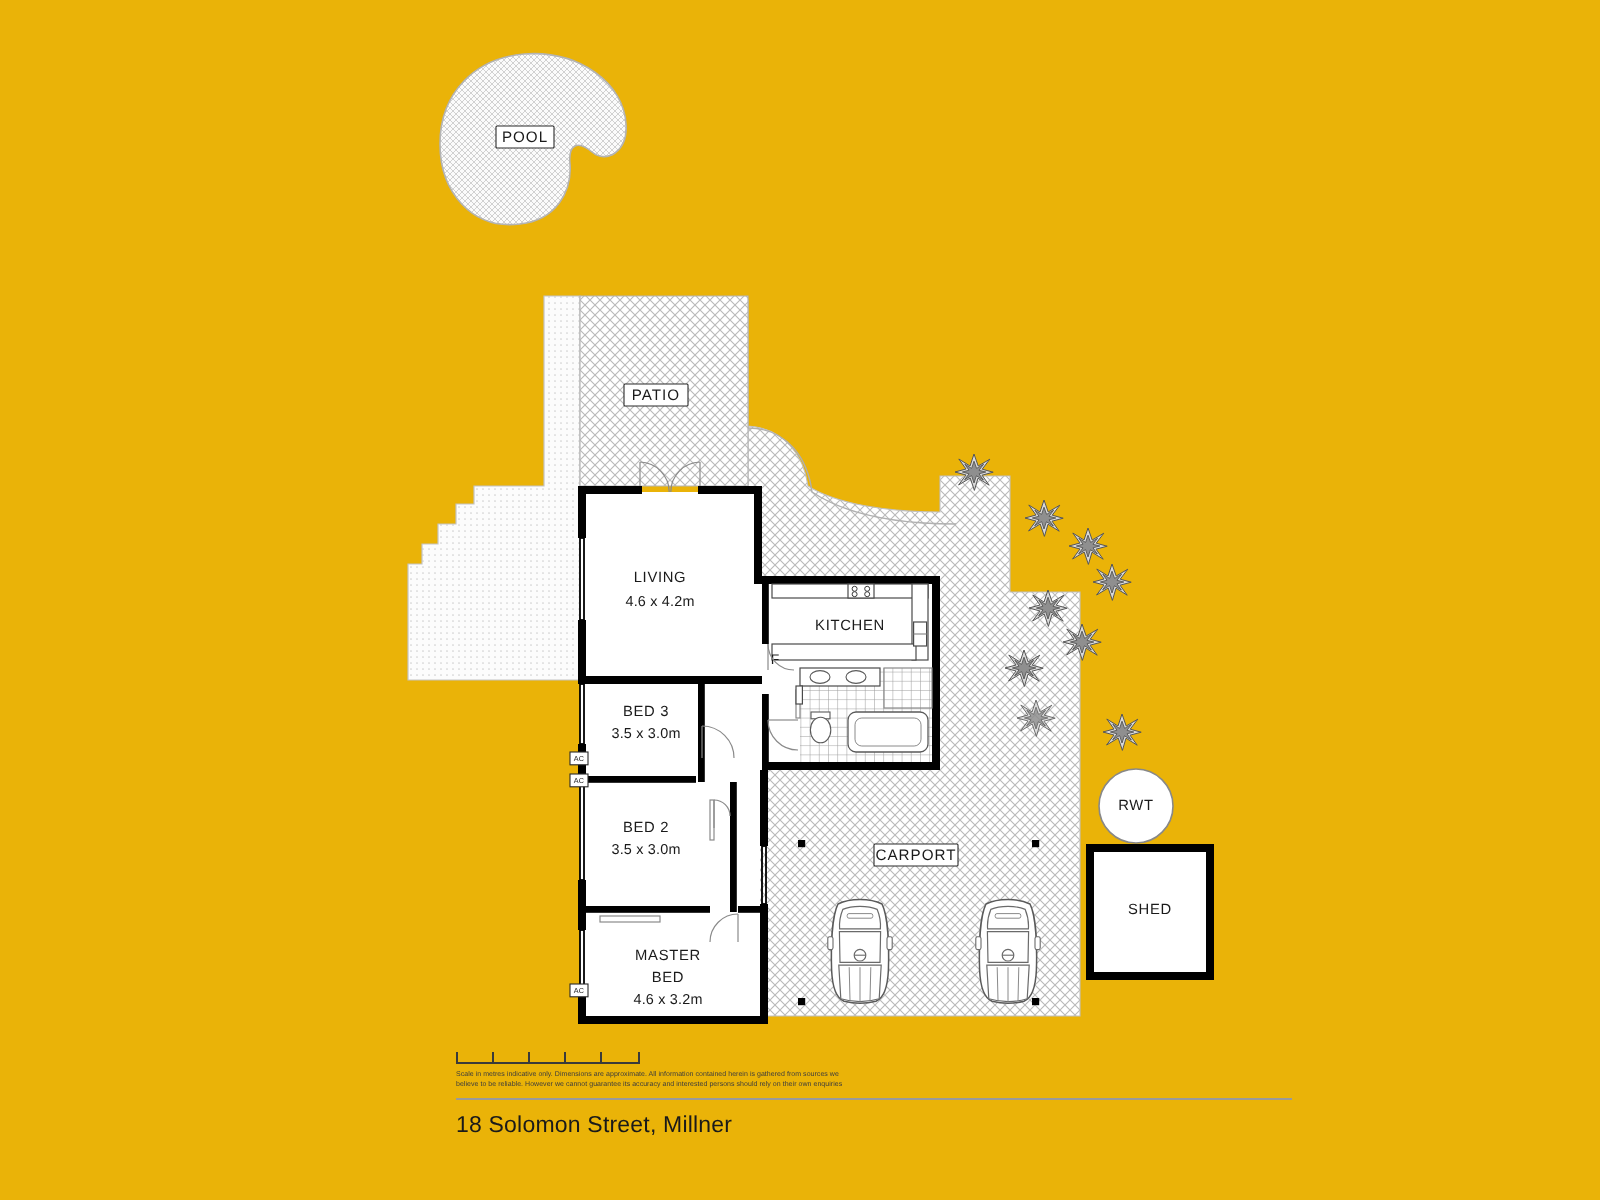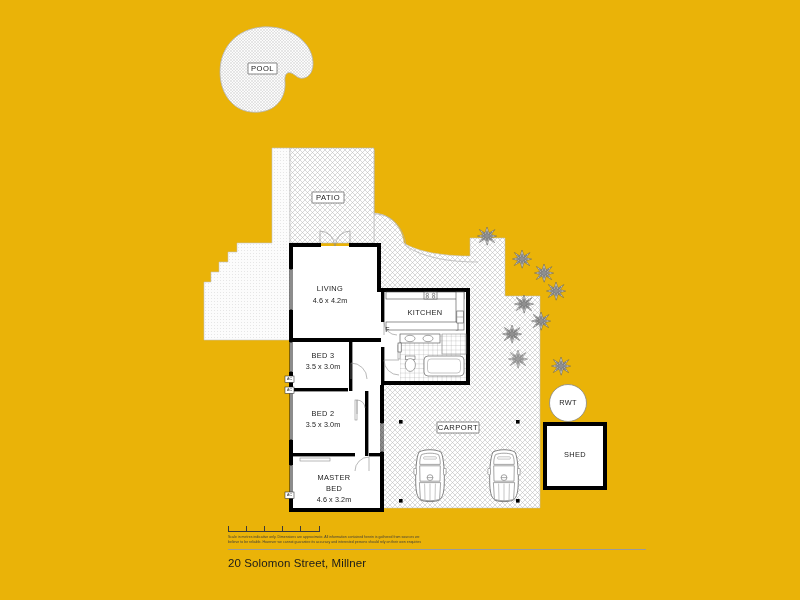--- a/index.html
+++ b/index.html
@@ -417,16 +417,16 @@
       <div class="scalebar-tick" style="left:91px;"></div>
     </div>
 
     <div class="disclaimer">
       <div>Scale in metres indicative only.  Dimensions are approximate.  All information contained herein is gathered from sources we</div>
       <div>believe to be reliable.  However we cannot guarantee its accuracy and interested persons should rely on their own enquiries</div>
     </div>
 
     <div class="footer-rule"></div>
 
-    <div class="address">20 Solomon Street, Millner</div>
+    <div class="address">18 Solomon Street, Millner</div>
   </div>
 
 </div>
 
 </body></html>

